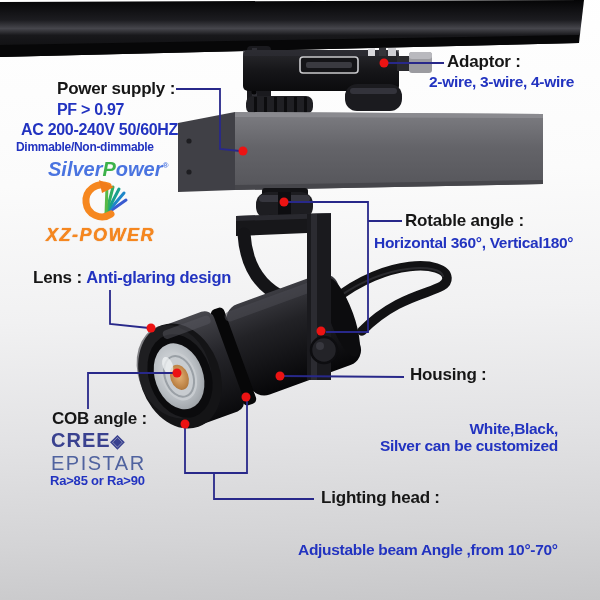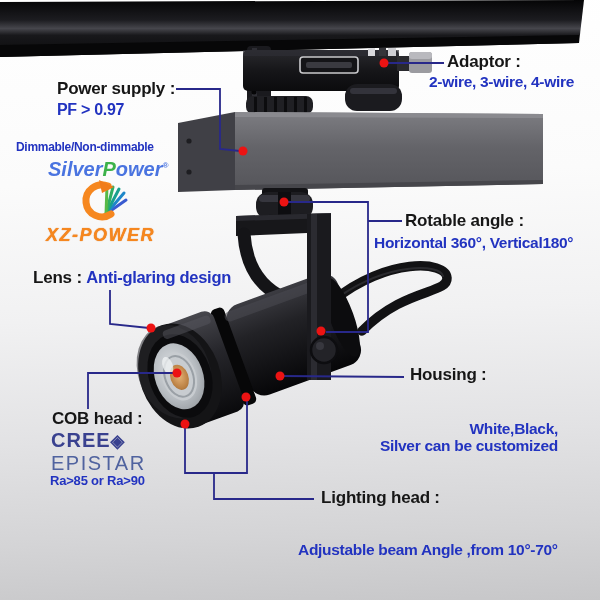--- a/index.html
+++ b/index.html
@@ -180,20 +180,21 @@
       <circle cx="151" cy="328" r="4.5"></circle>
       <circle cx="177" cy="373" r="4.5"></circle>
       <circle cx="280" cy="376" r="4.5"></circle>
       <circle cx="185" cy="424" r="4.5"></circle>
       <circle cx="246" cy="397" r="4.5"></circle>
     </g>
   </svg>
 
   <div class="txt label" style="left:57px;top:79px;">Power supply :</div>
   <div class="txt blue" style="left:57px;top:101px;font-size:16px;">PF &gt; 0.97</div>
+  <div class="txt blue" style="left:21px;top:121px;font-size:16px;">AC 200-240V 50/60HZ</div>
   <div class="txt blue" style="left:16px;top:141px;font-size:12px;">Dimmable/Non-dimmable</div>
 
   <div class="txt weled" style="left:48px;top:158px;">
     <span>Silver</span><span class="green">P</span><span>ower</span><sup>®</sup>
   </div>
 
   <svg width="66" height="50" style="position:absolute;left:66px;top:178px;" viewBox="0 0 66 50">
     <g stroke-linecap="round">
       <line x1="40" y1="36" x2="60" y2="22" stroke="#3a5bd0" stroke-width="3"></line>
       <line x1="40" y1="36" x2="58" y2="15" stroke="#1e87c9" stroke-width="3"></line>
@@ -215,21 +216,21 @@
 
   <div class="txt" style="left:33px;top:268px;">
     <span class="label">Lens :</span>
     <span class="blue-lg" style="font-size:16.5px;">Anti-glaring design</span>
   </div>
 
   <div class="txt label" style="left:410px;top:365px;">Housing :</div>
   <div class="txt blue-lg center" style="left:368px;top:388px;width:190px;">White,Black,</div>
   <div class="txt blue-lg center" style="left:368px;top:405px;width:190px;">Silver can be customized</div>
 
-  <div class="txt label" style="left:52px;top:409px;">COB head :</div>
+  <div class="txt label" style="left:52px;top:409px;">COB angle :</div>
   <div class="txt cree" style="left:51px;top:429px;">
     <span>CREE</span><span class="diamond">◈</span>
   </div>
   <div class="txt epistar" style="left:51px;top:452px;">EPISTAR</div>
   <div class="txt ra" style="left:50px;top:474px;">Ra&gt;85 or Ra&gt;90</div>
 
   <div class="txt label" style="left:321px;top:488px;">Lighting head :</div>
   <div class="txt blue-lg" style="left:298px;top:509px;text-align:right;">Adjustable beam Angle ,from 10°-70°</div>
 
 </div>

